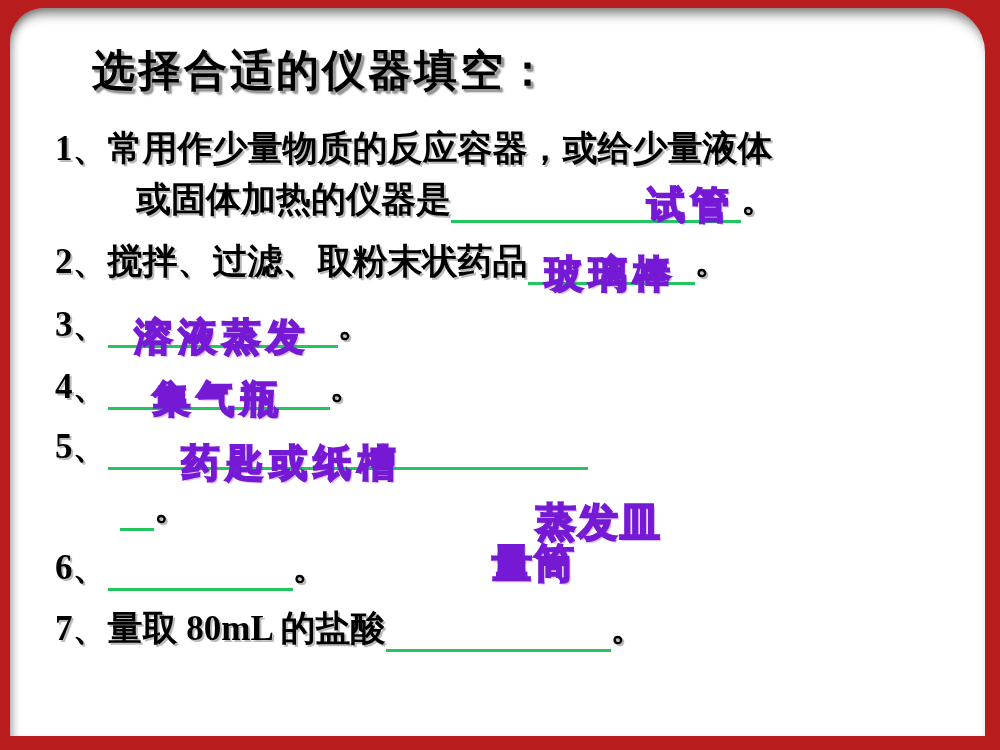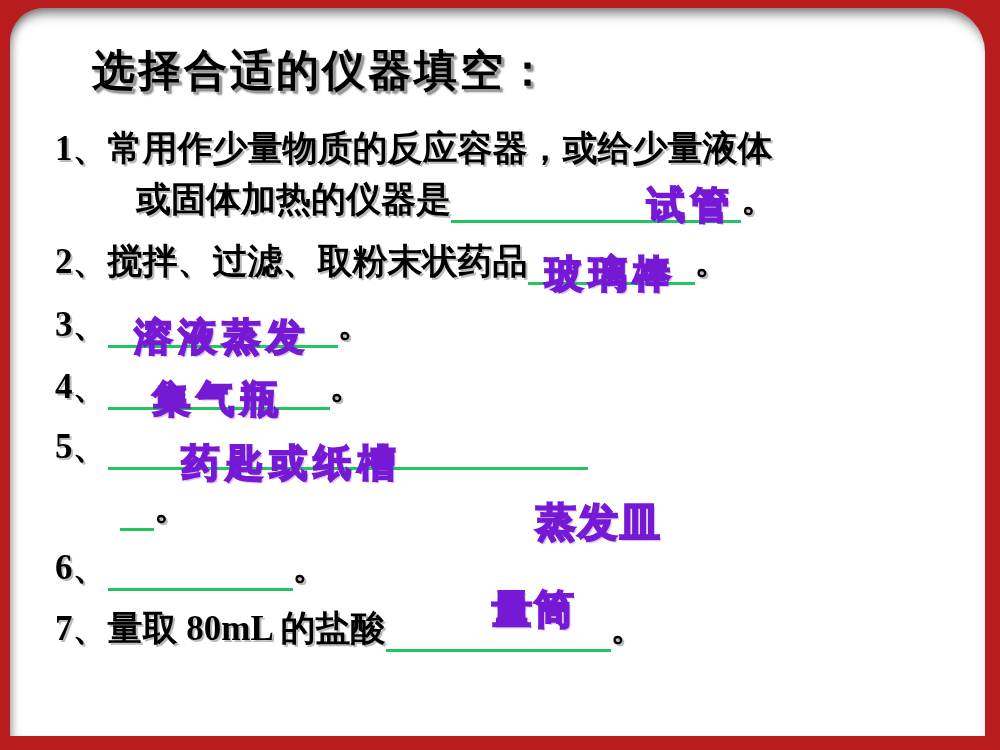--- a/index.html
+++ b/index.html
@@ -82,21 +82,21 @@
   .a-right  { right: 6px;  bottom: -4px; }
   .a-center { left: 50%; transform: translateX(-50%); bottom: -11px; }
   .a-left5  { left: 58px; bottom: -15px; margin-left: 16px; }
 
   .floating {
     position: absolute;
     font-size: 40px;
     letter-spacing: 2px;
   }
   .ans-evaporating { left: 536px; top: 503px; }
-  .ans-cylinder    { left: 492px; top: 590px; }
+  .ans-cylinder    { left: 492px; top: 544px; }
 </style>
 </head>
 <body>
 
 <div class="slide" style="background: #b91c1c;">
   <div class="panel" style="background: rgb(255, 255, 255);"></div>
 
   <div class="title">选择合适的仪器填空：</div>
 
   <div class="line l1a">

